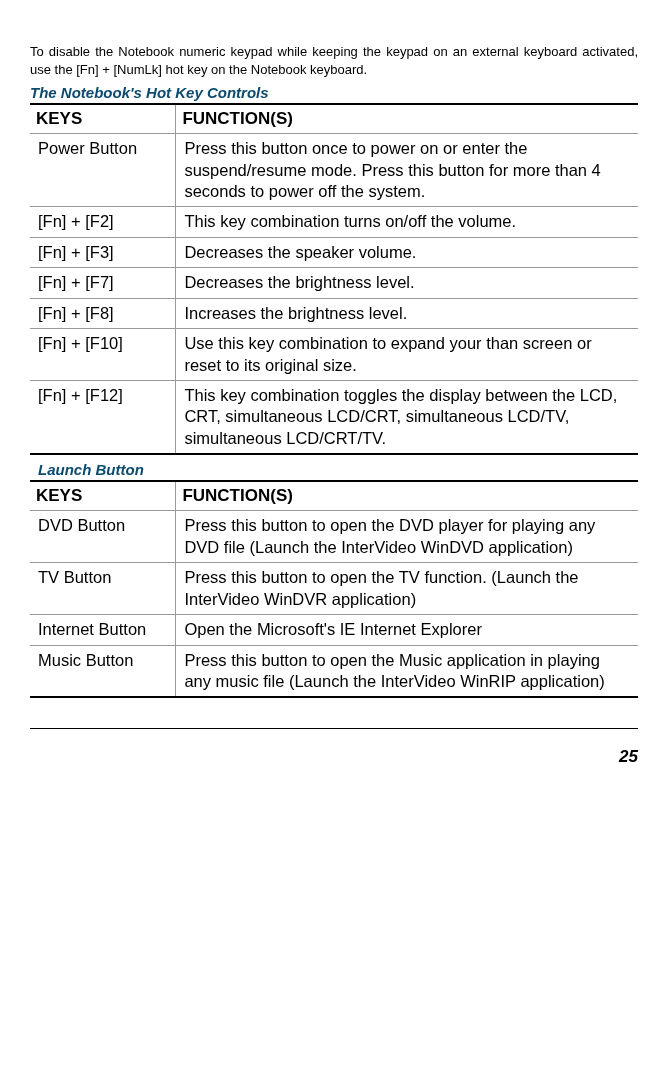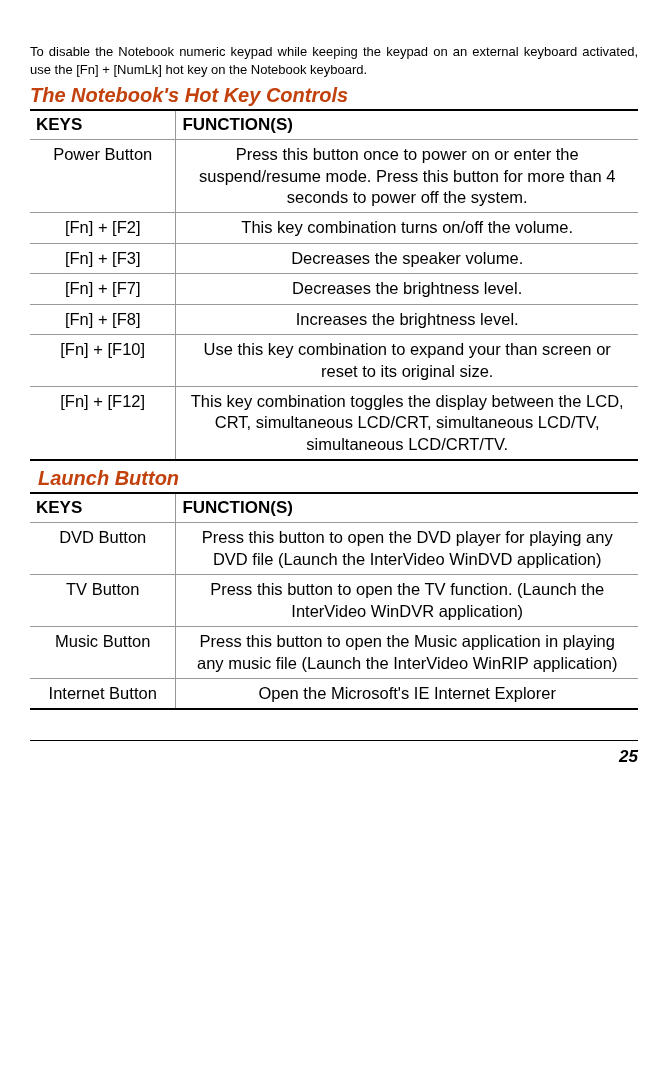--- a/index.html
+++ b/index.html
@@ -11,24 +11,24 @@
       color: #000;
       background: #fff;
     }
     .intro {
       font-size: 13px;
       text-align: justify;
       margin-bottom: 6px;
       line-height: 1.35;
     }
     .section-heading {
-      font-size: 20px;
+      font-size: 15px;
       font-weight: bold;
       font-style: italic;
-      color: #c2410c;
+      color: #0c4a6e;
       margin: 4px 0 2px 0;
     }
     .section-heading.sub {
       margin-left: 8px;
     }
     table {
       border-collapse: collapse;
       width: 100%;
       border-top: 2.5px solid #000;
       border-bottom: 2.5px solid #000;
@@ -45,33 +45,32 @@
       border-right: 1px solid #999;
       width: 24%;
       vertical-align: top;
     }
     td {
       font-size: 16.5px;
       padding: 4px 8px;
       border-bottom: 1px solid #999;
       vertical-align: top;
       line-height: 1.3;
-      text-align: center;
     }
     tr:last-child td {
       border-bottom: none;
     }
     .footer {
       margin-top: 30px;
       border-top: 1px solid #000;
       text-align: right;
       font-style: italic;
       font-weight: bold;
       font-size: 17px;
-      padding-top: 6px;
+      padding-top: 18px;
     }
   </style>
 </head>
 <body>
 
 <p class="intro">To disable the Notebook numeric keypad while keeping the keypad on an external keyboard activated, use the [Fn] + [NumLk] hot key on the Notebook keyboard.</p>
 
 <div class="section-heading">The Notebook's Hot Key Controls</div>
 
 <table>
@@ -125,23 +124,23 @@
   <tbody>
     <tr>
         <td>DVD Button</td>
         <td>Press this button to open the DVD player for playing any DVD file (Launch the InterVideo WinDVD application)</td>
       </tr>
     <tr>
         <td>TV Button</td>
         <td>Press this button to open the TV function. (Launch the InterVideo WinDVR application)</td>
       </tr>
     <tr>
+        <td>Internet Button</td>
+        <td>Open the Microsoft's IE Internet Explorer</td>
+      </tr>
+    <tr>
         <td>Music Button</td>
         <td>Press this button to open the Music application in playing any music file (Launch the InterVideo WinRIP application)</td>
-      </tr>
-    <tr>
-        <td>Internet Button</td>
-        <td>Open the Microsoft's IE Internet Explorer</td>
       </tr>
   </tbody>
 </table>
 
 <div class="footer">25</div>
 
 </body></html>

